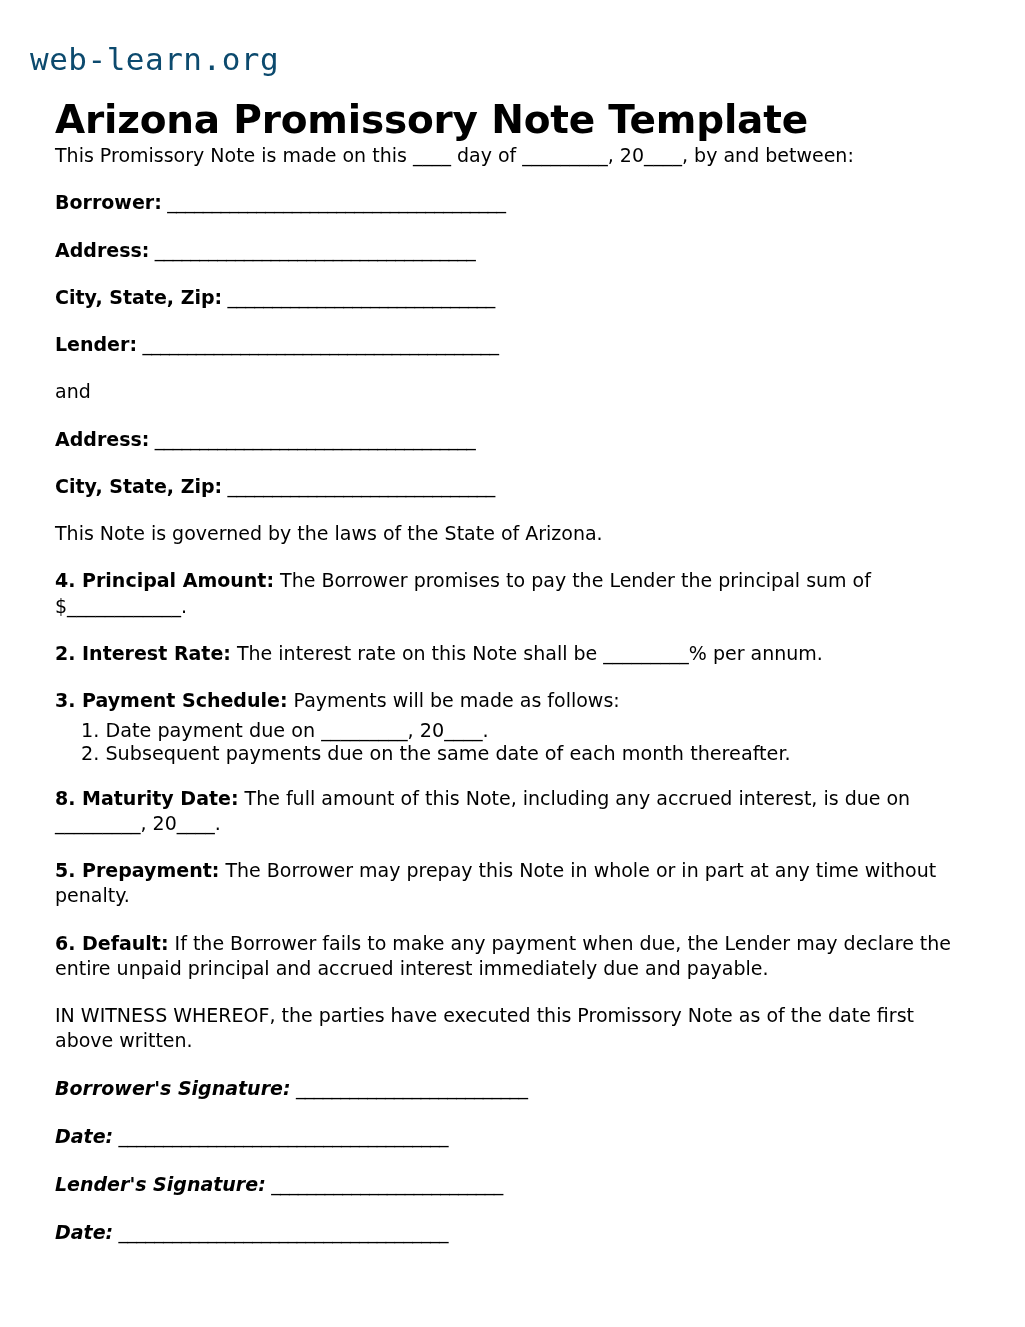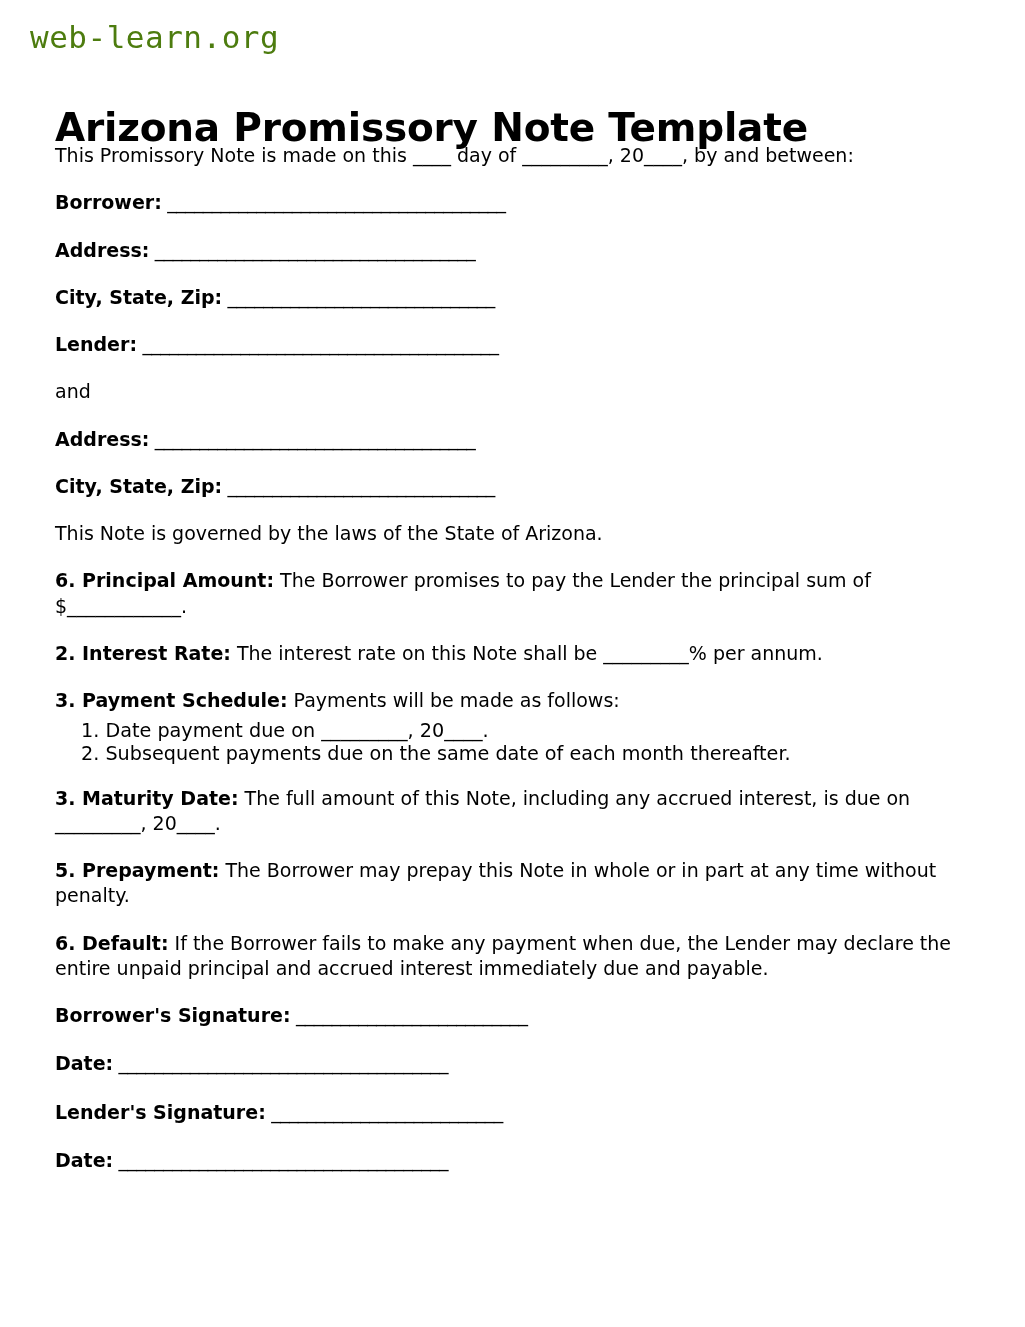--- a/index.html
+++ b/index.html
@@ -16,32 +16,32 @@
     position: relative;
     width: 1025px;
     height: 1327px;
     background: #ffffff;
     overflow: hidden;
     box-sizing: border-box;
   }
   .watermark {
     position: absolute;
     left: 30px;
-    top: 22px;
+    top: 44px;
     font-family: "DejaVu Sans Mono", monospace;
     font-size: 31px;
     line-height: 1;
-    color: #4d7c0f;
+    color: #0c4a6e;
     letter-spacing: 0.5px;
     white-space: nowrap;
   }
   .doc-title {
     position: absolute;
     left: 55px;
-    top: 80px;
+    top: 72px;
     font-family: "DejaVu Sans", sans-serif;
     font-weight: bold;
     font-size: 39px;
     line-height: 1.12;
     color: #000000;
     white-space: nowrap;
     letter-spacing: -0.2px;
   }
   .body-wrap {
     position: absolute;
@@ -80,20 +80,21 @@
     margin: 0;
     padding: 0;
     counter-increment: subitem;
     font-family: "DejaVu Sans", sans-serif;
   }
   ol.sublist li::before {
     content: counter(subitem) ". ";
   }
   .sig-block p.para {
     margin-bottom: 23px;
+    font-style: italic;
   }
 </style>
 </head>
 <body>
 
 <div class="page">
 
   <div class="watermark">web-learn.org</div>
 
   <h1 class="doc-title">Arizona Promissory Note Template</h1>
@@ -111,38 +112,39 @@
     <p class="para"><span class="lbl">Lender:</span><span class="blank"> ________________________________________</span></p>
 
     <p class="para">and</p>
 
     <p class="para"><span class="lbl">Address:</span><span class="blank"> ____________________________________</span></p>
 
     <p class="para"><span class="lbl">City, State, Zip:</span><span class="blank"> ______________________________</span></p>
 
     <p class="para">This Note is governed by the laws of the State of Arizona.</p>
 
-    <p class="para"><span class="lbl">6. Principal Amount:</span><span> The Borrower promises to pay the Lender the principal sum of $____________.</span></p>
+    <p class="para"><span class="lbl">4. Principal Amount:</span><span> The Borrower promises to pay the Lender the principal sum of $____________.</span></p>
 
     <p class="para"><span class="lbl">2. Interest Rate:</span><span> The interest rate on this Note shall be _________% per annum.</span></p>
 
     <p class="para tight" style="margin-bottom:0;"><span class="lbl">3. Payment Schedule:</span><span> Payments will be made as follows:</span></p>
 
     <ol class="sublist">
       <li>Date payment due on _________, 20____.</li>
       <li>Subsequent payments due on the same date of each month thereafter.</li>
     </ol>
 
-    <p class="para"><span class="lbl">3. Maturity Date:</span><span> The full amount of this Note, including any accrued interest, is due on _________, 20____.</span></p>
+    <p class="para"><span class="lbl">8. Maturity Date:</span><span> The full amount of this Note, including any accrued interest, is due on _________, 20____.</span></p>
 
     <p class="para"><span class="lbl">5. Prepayment:</span><span> The Borrower may prepay this Note in whole or in part at any time without penalty.</span></p>
 
     <p class="para"><span class="lbl">6. Default:</span><span> If the Borrower fails to make any payment when due, the Lender may declare the entire unpaid principal and accrued interest immediately due and payable.</span></p>
 
 
+    <p class="para">IN WITNESS WHEREOF, the parties have executed this Promissory Note as of the date first above written.</p>
 
     <div class="sig-block">
 
       <p class="para"><span class="lbl">Borrower's Signature:</span><span class="blank"> __________________________</span></p>
 
       <p class="para"><span class="lbl">Date:</span><span class="blank"> _____________________________________</span></p>
 
       <p class="para"><span class="lbl">Lender's Signature:</span><span class="blank"> __________________________</span></p>
 
       <p class="para"><span class="lbl">Date:</span><span class="blank"> _____________________________________</span></p>

